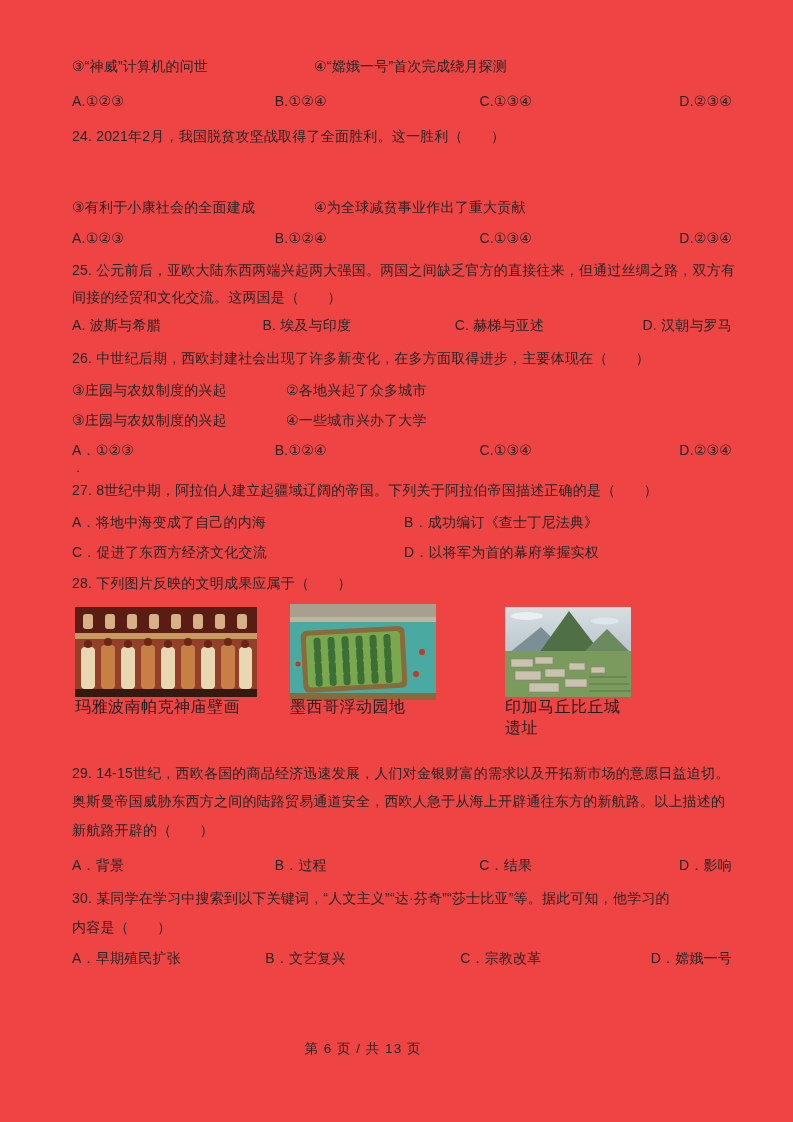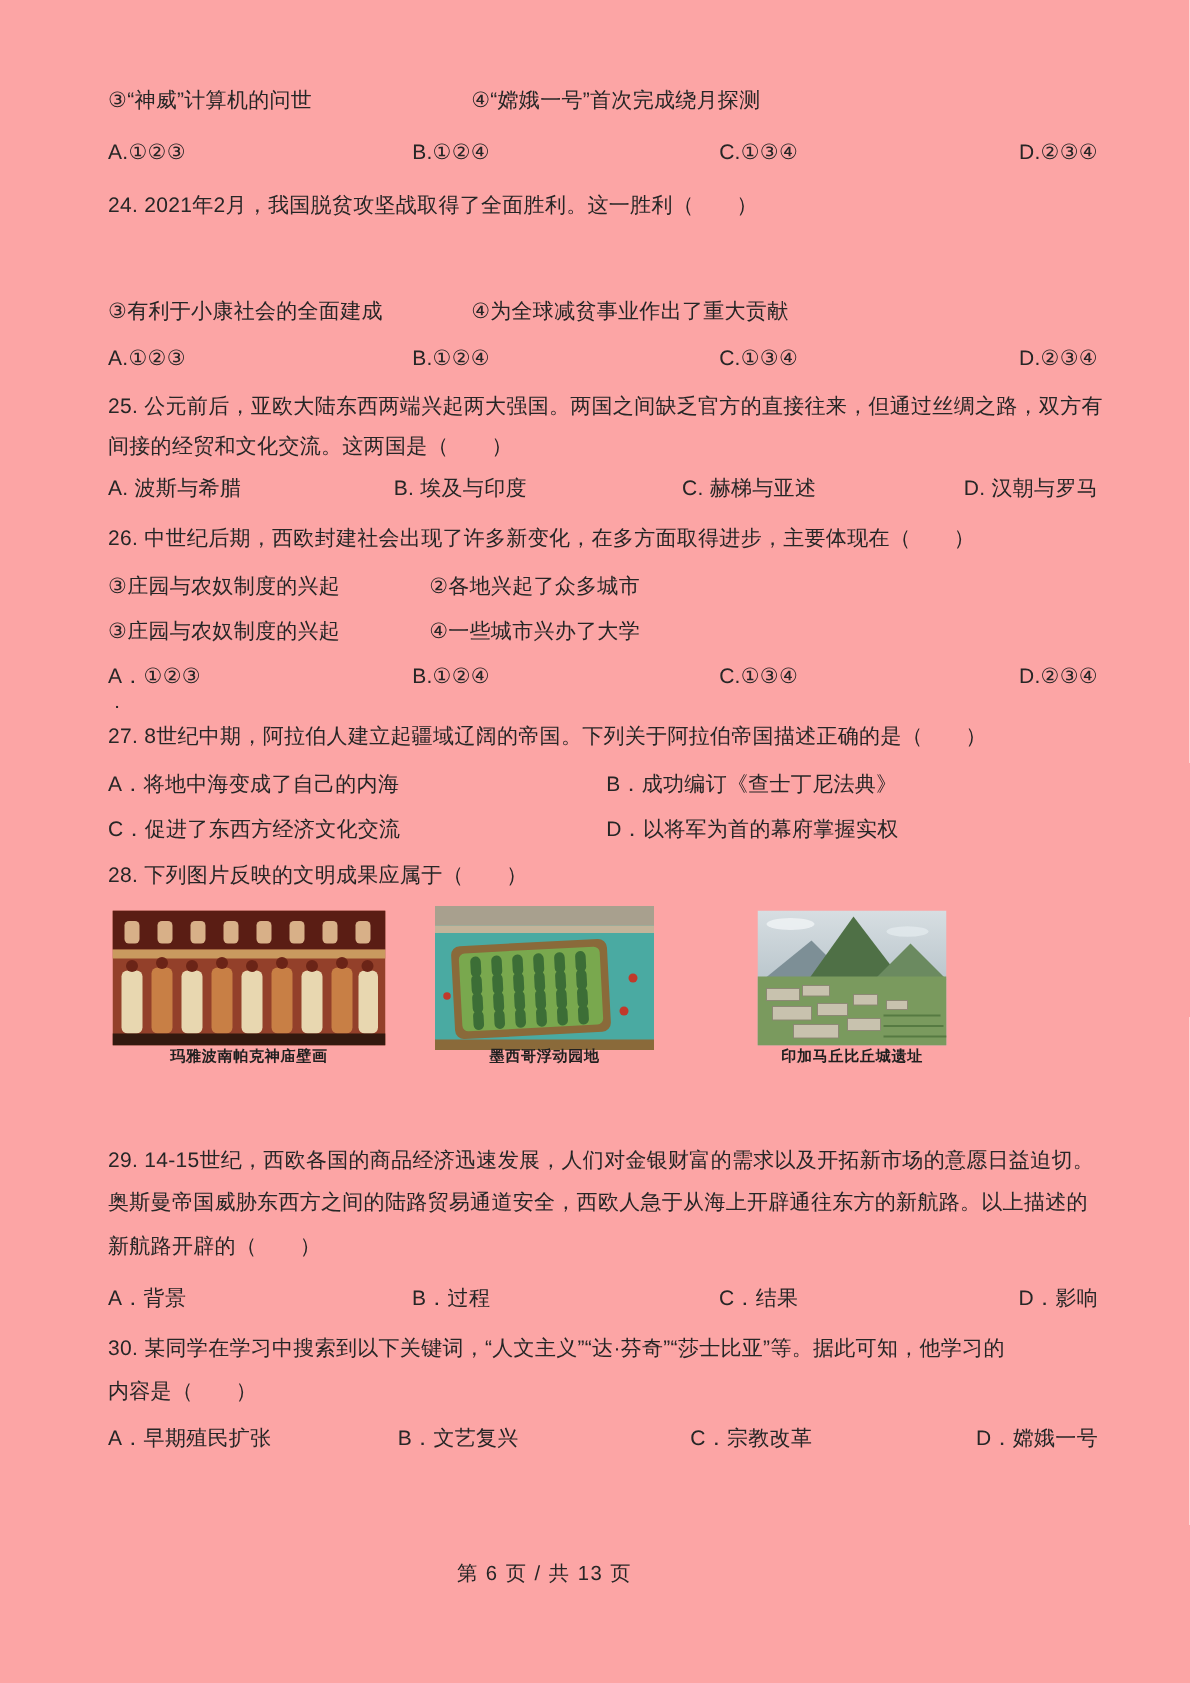--- a/index.html
+++ b/index.html
@@ -2,21 +2,21 @@
 <html><head>
 <meta charset="utf-8">
 <style>
   * { margin: 0; padding: 0; box-sizing: border-box; }
   html, body { background: #ffffff; }
   .page {
     position: relative;
     width: 793px;
     height: 1122px;
     margin: 0 auto;
-    background: #fca5a5;
+    background: #ef4444;
     font-family: "Liberation Sans", "DejaVu Sans", sans-serif;
     color: #262626;
     overflow: hidden;
   }
   .line {
     position: absolute;
     left: 72px;
     width: 660px;
     font-size: 14px;
     letter-spacing: 0.2px;
@@ -29,23 +29,22 @@
   .opts span:nth-child(2) { width: 165px; }
   .opts span:nth-child(3) { width: 160px; }
   
   .pair238 span:first-child { display: inline-block; width: 238px; }
   .pair210 span:first-child { display: inline-block; width: 210px; }
   .pair328 span:first-child { display: inline-block; width: 328px; }
   .imgbox { position: absolute; line-height: 0; }
   .imgbox svg { display: block; }
   .caption {
     position: absolute;
-    font-size: 10px;
-    font-weight: bold;
-    text-align: center;
+    font-size: 16px;
+    font-weight: normal;
     color: #1f1f1f;
     letter-spacing: 0.5px;
   }
   .footer {
     position: absolute;
     left: 0;
     width: 726px;
     text-align: center;
     font-size: 13.5px;
     color: #262626;

